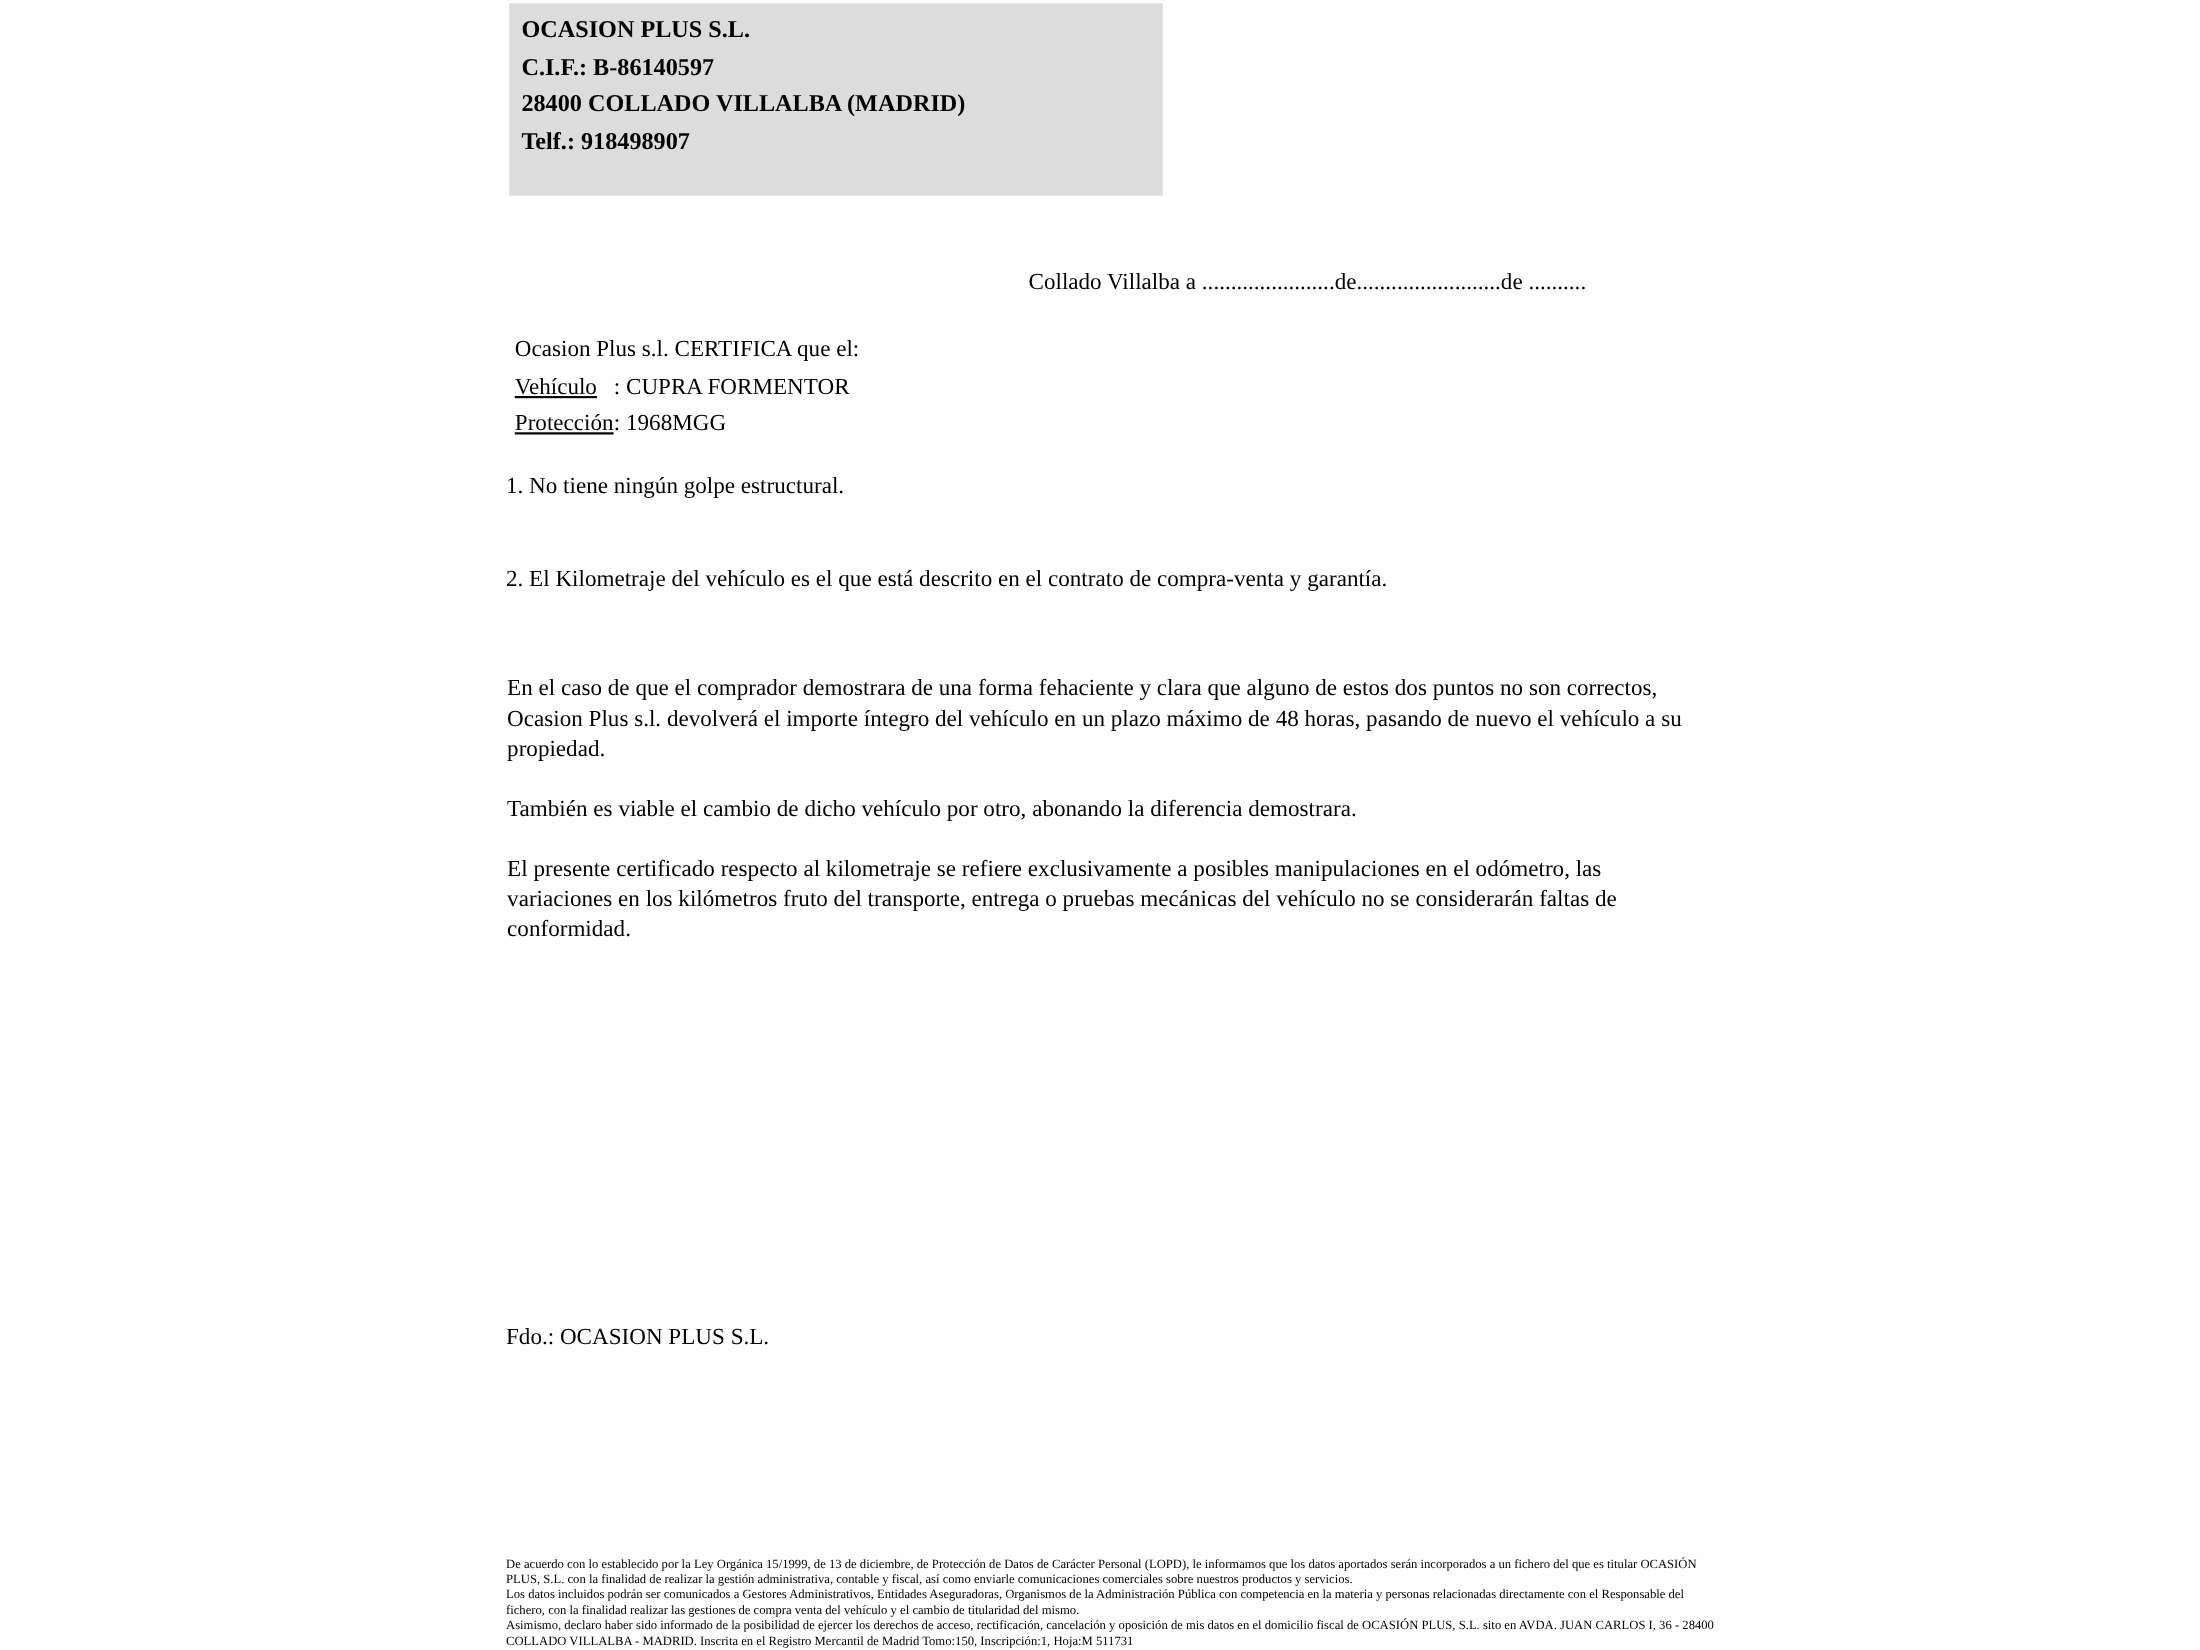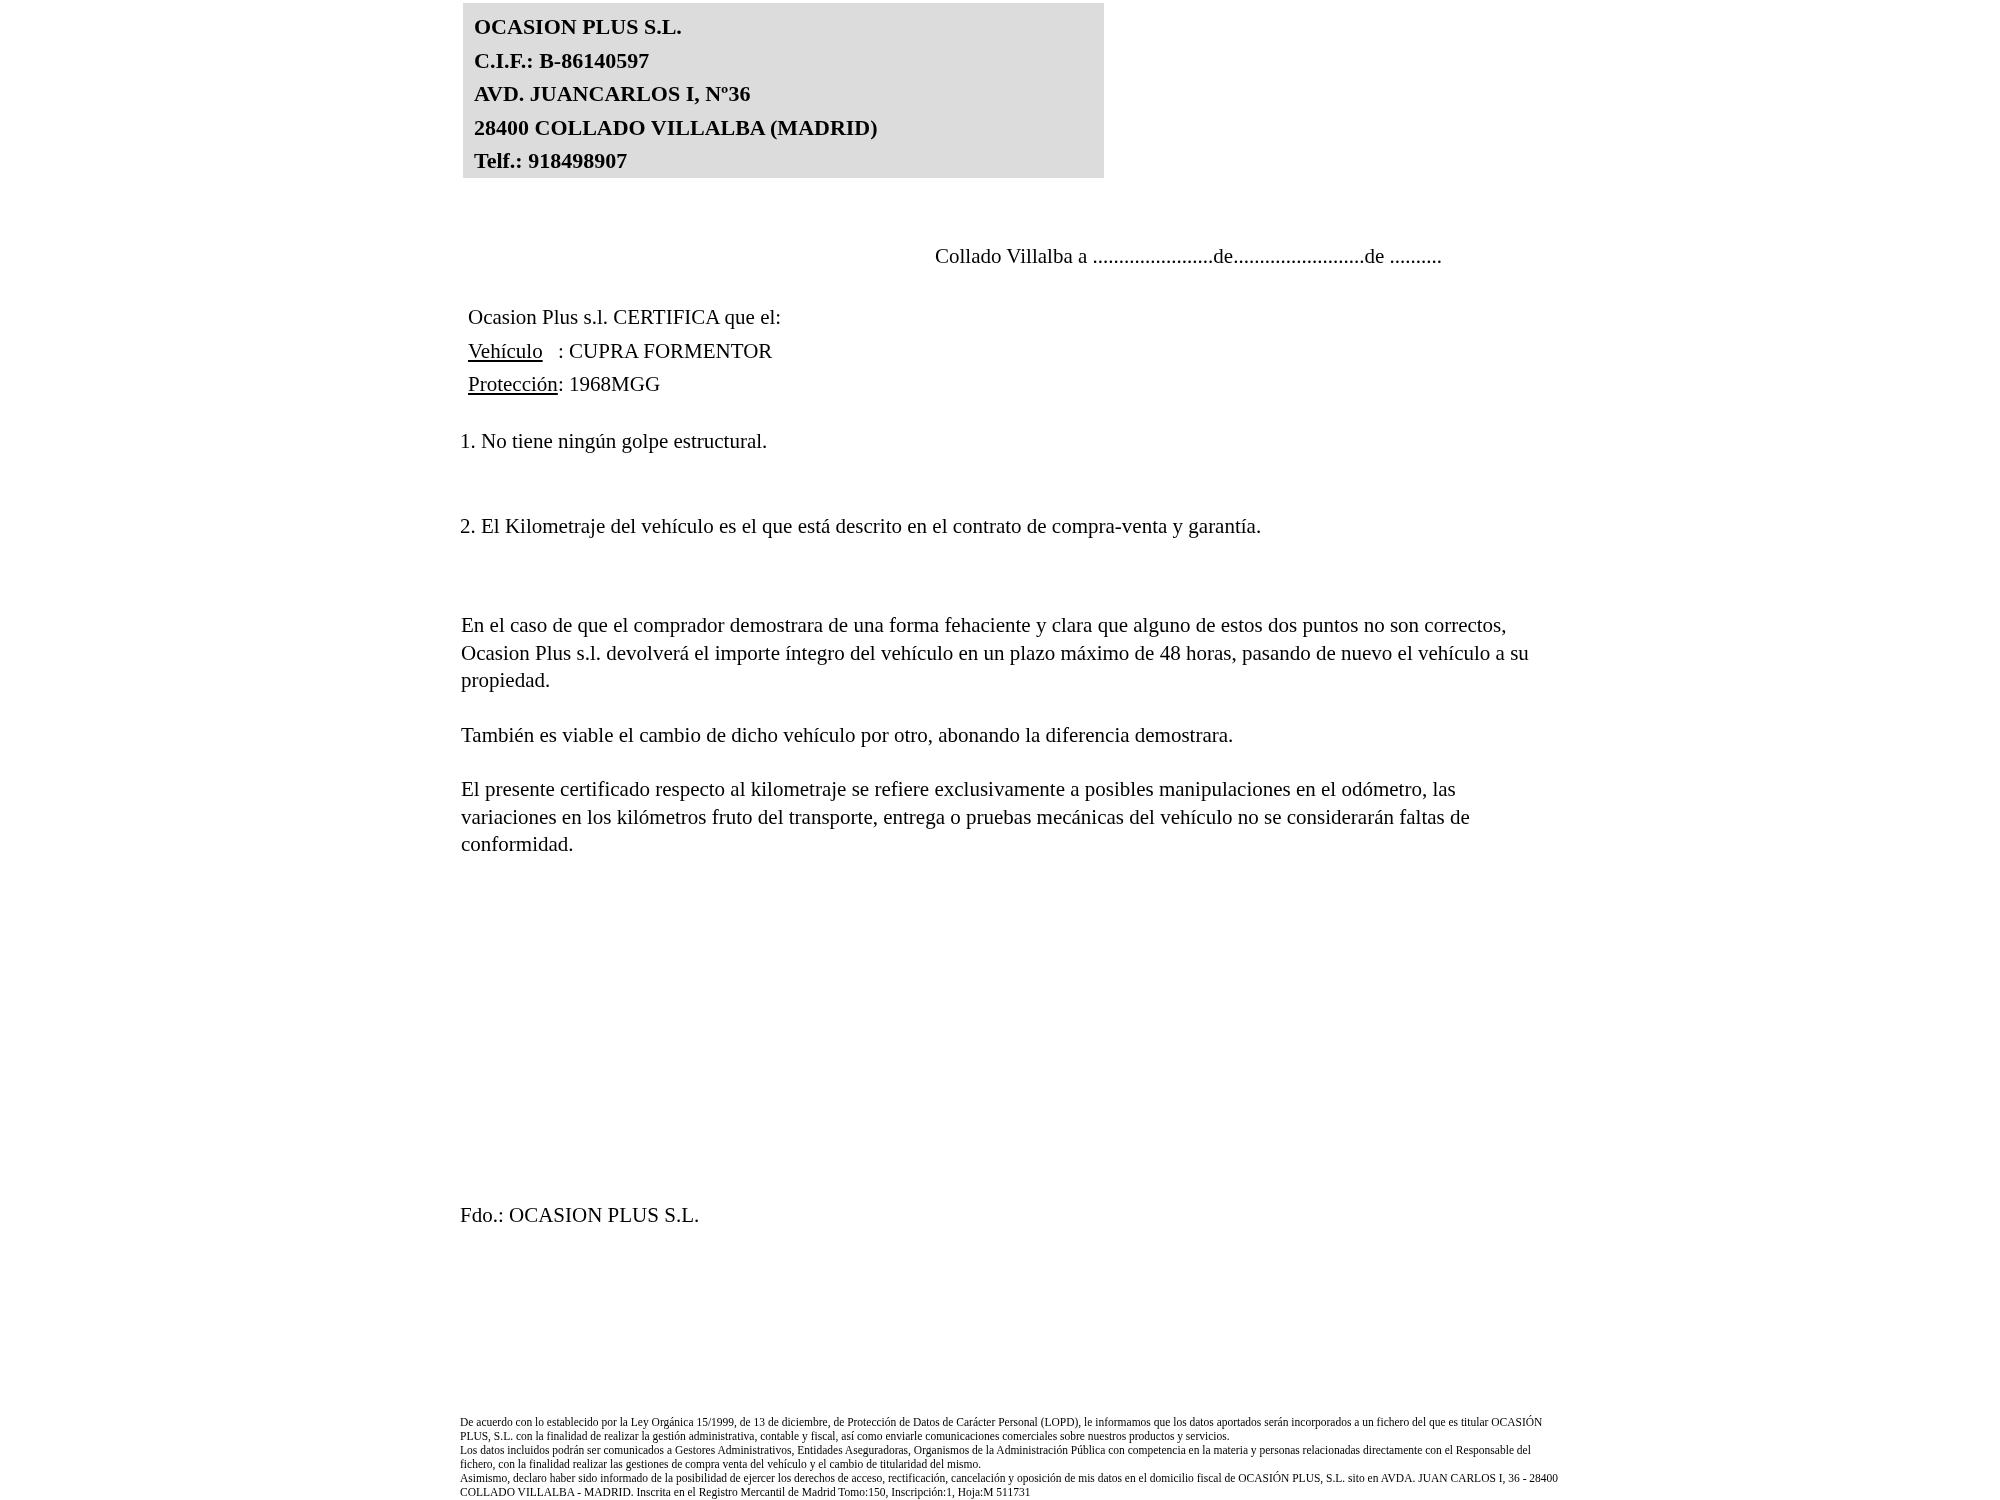--- a/index.html
+++ b/index.html
@@ -9,21 +9,21 @@
     height: 1500px;
     background: #ffffff;
     font-family: "Liberation Serif", "DejaVu Serif", serif;
     color: #000000;
     overflow: hidden;
   }
   .header-box {
     position: absolute;
     left: 463px;
     top: 3px;
-    width: 641px;
+    width: 594px;
     height: 175px;
     background: #dcdcdc;
     box-sizing: border-box;
     padding: 7px 0 0 11px;
     font-weight: bold;
     font-size: 22px;
     line-height: 33.5px;
     white-space: nowrap;
   }
   .date-line {
@@ -77,21 +77,20 @@
   }
 </style>
 </head>
 <body>
 
 <div class="page">
 
   <div class="header-box">
     <div>OCASION PLUS S.L.</div>
     <div>C.I.F.: B-86140597</div>
-    <div>AVD. JUANCARLOS I, Nº36</div>
     <div>28400 COLLADO VILLALBA (MADRID)</div>
     <div>Telf.: 918498907</div>
   </div>
 
   <div class="date-line">Collado Villalba a .......................de.........................de ..........</div>
 
   <div class="certify">
     <div>Ocasion Plus s.l. CERTIFICA que el:</div>
     <div class="cert-row">
       <span class="lbl-wrap"><span class="u">Vehículo</span></span><span>: CUPRA FORMENTOR</span>

